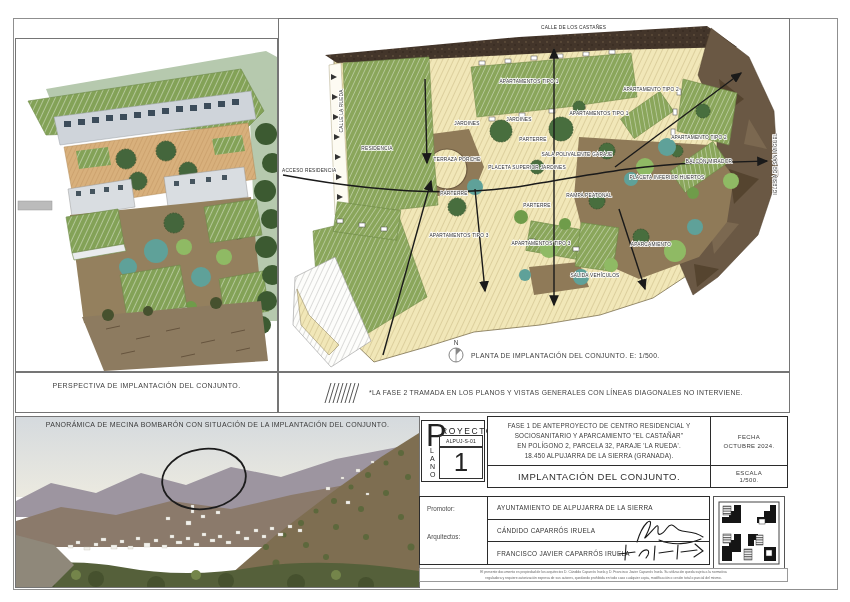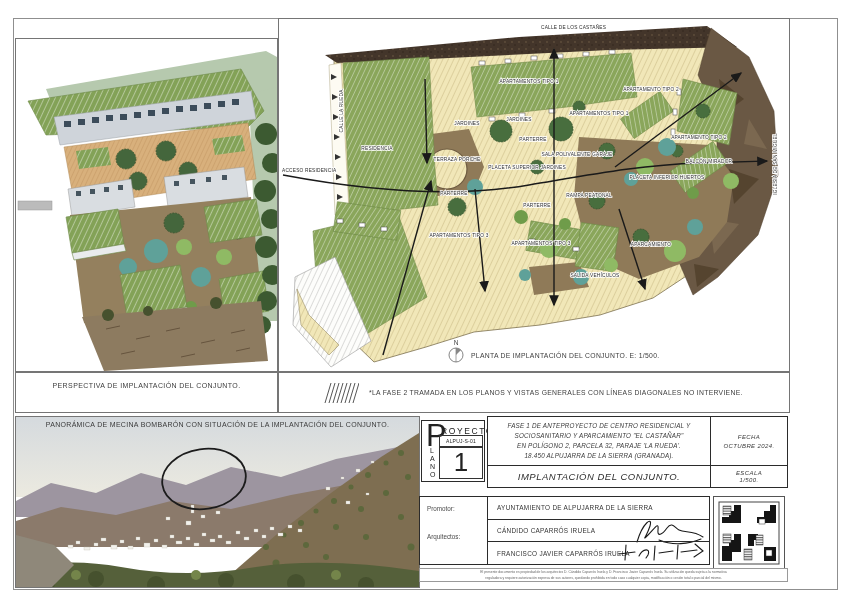--- a/index.html
+++ b/index.html
@@ -24,21 +24,21 @@
   .badge .p{left:4px;top:-3px;font-size:31px;font-weight:400;}
   .badge .royecto{left:19px;top:5px;font-size:8.5px;letter-spacing:1.6px;}
   .badge .l0{left:8px;top:26px;font-size:7px;}
   .badge .l1{left:8px;top:34px;font-size:7px;}
   .badge .l2{left:8px;top:42px;font-size:7px;}
   .badge .l3{left:8px;top:50px;font-size:7px;}
   .badge .code{left:17px;top:14px;width:42px;height:11px;border:1px solid #333;font-size:5px;
                text-align:center;line-height:11px;letter-spacing:.2px;}
   .badge .num{left:17px;top:25px;width:42px;height:31px;border:1px solid #333;font-size:26px;
               text-align:center;line-height:31px;font-weight:300;}
-  .descmeta{left:68px;top:0;width:301px;height:72px;display:flex;font-style:italic;}
+  .descmeta{left:68px;top:0;width:301px;height:72px;display:flex;}
   .desc{width:223px;height:100%;border-right:1px solid #2b2b2b;display:flex;flex-direction:column;box-sizing:border-box;}
   .desc-lines{height:48px;display:flex;flex-direction:column;justify-content:center;text-align:center;
               font-size:6.3px;line-height:1.62;letter-spacing:.2px;color:#3a3a3a;}
   .desc-title{border-top:1px solid #2b2b2b;flex:1;display:flex;align-items:center;justify-content:center;
               font-size:9.5px;letter-spacing:.5px;color:#2e2e2e;}
   .meta{flex:1;display:flex;flex-direction:column;}
   .meta-cell{display:flex;flex-direction:column;align-items:center;justify-content:center;
              font-size:6px;letter-spacing:.4px;color:#3a3a3a;gap:3px;}
   .meta-top{height:48px;}
   .meta-bot{flex:1;border-top:1px solid #2b2b2b;gap:1px;}

